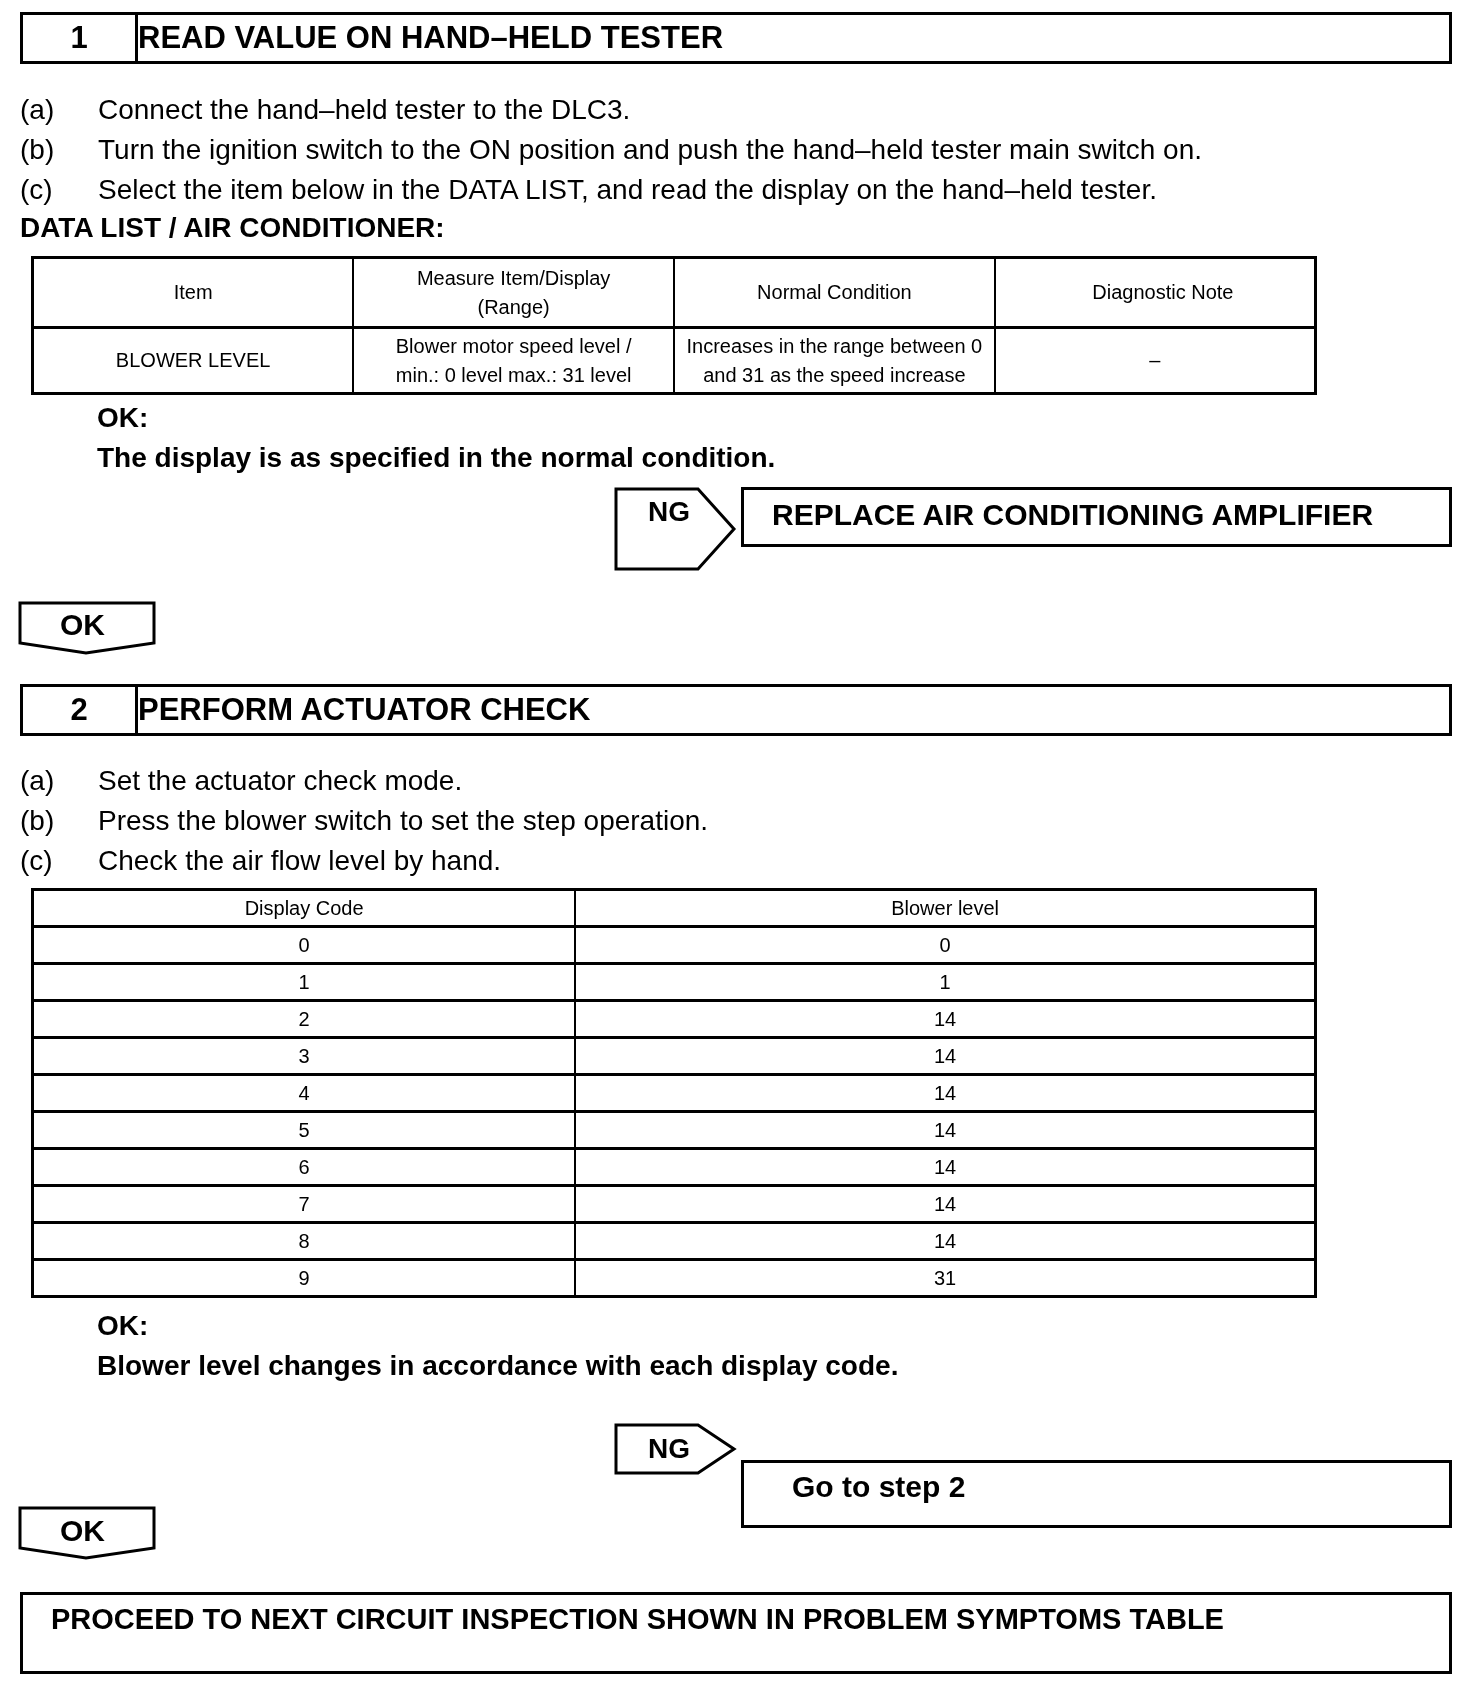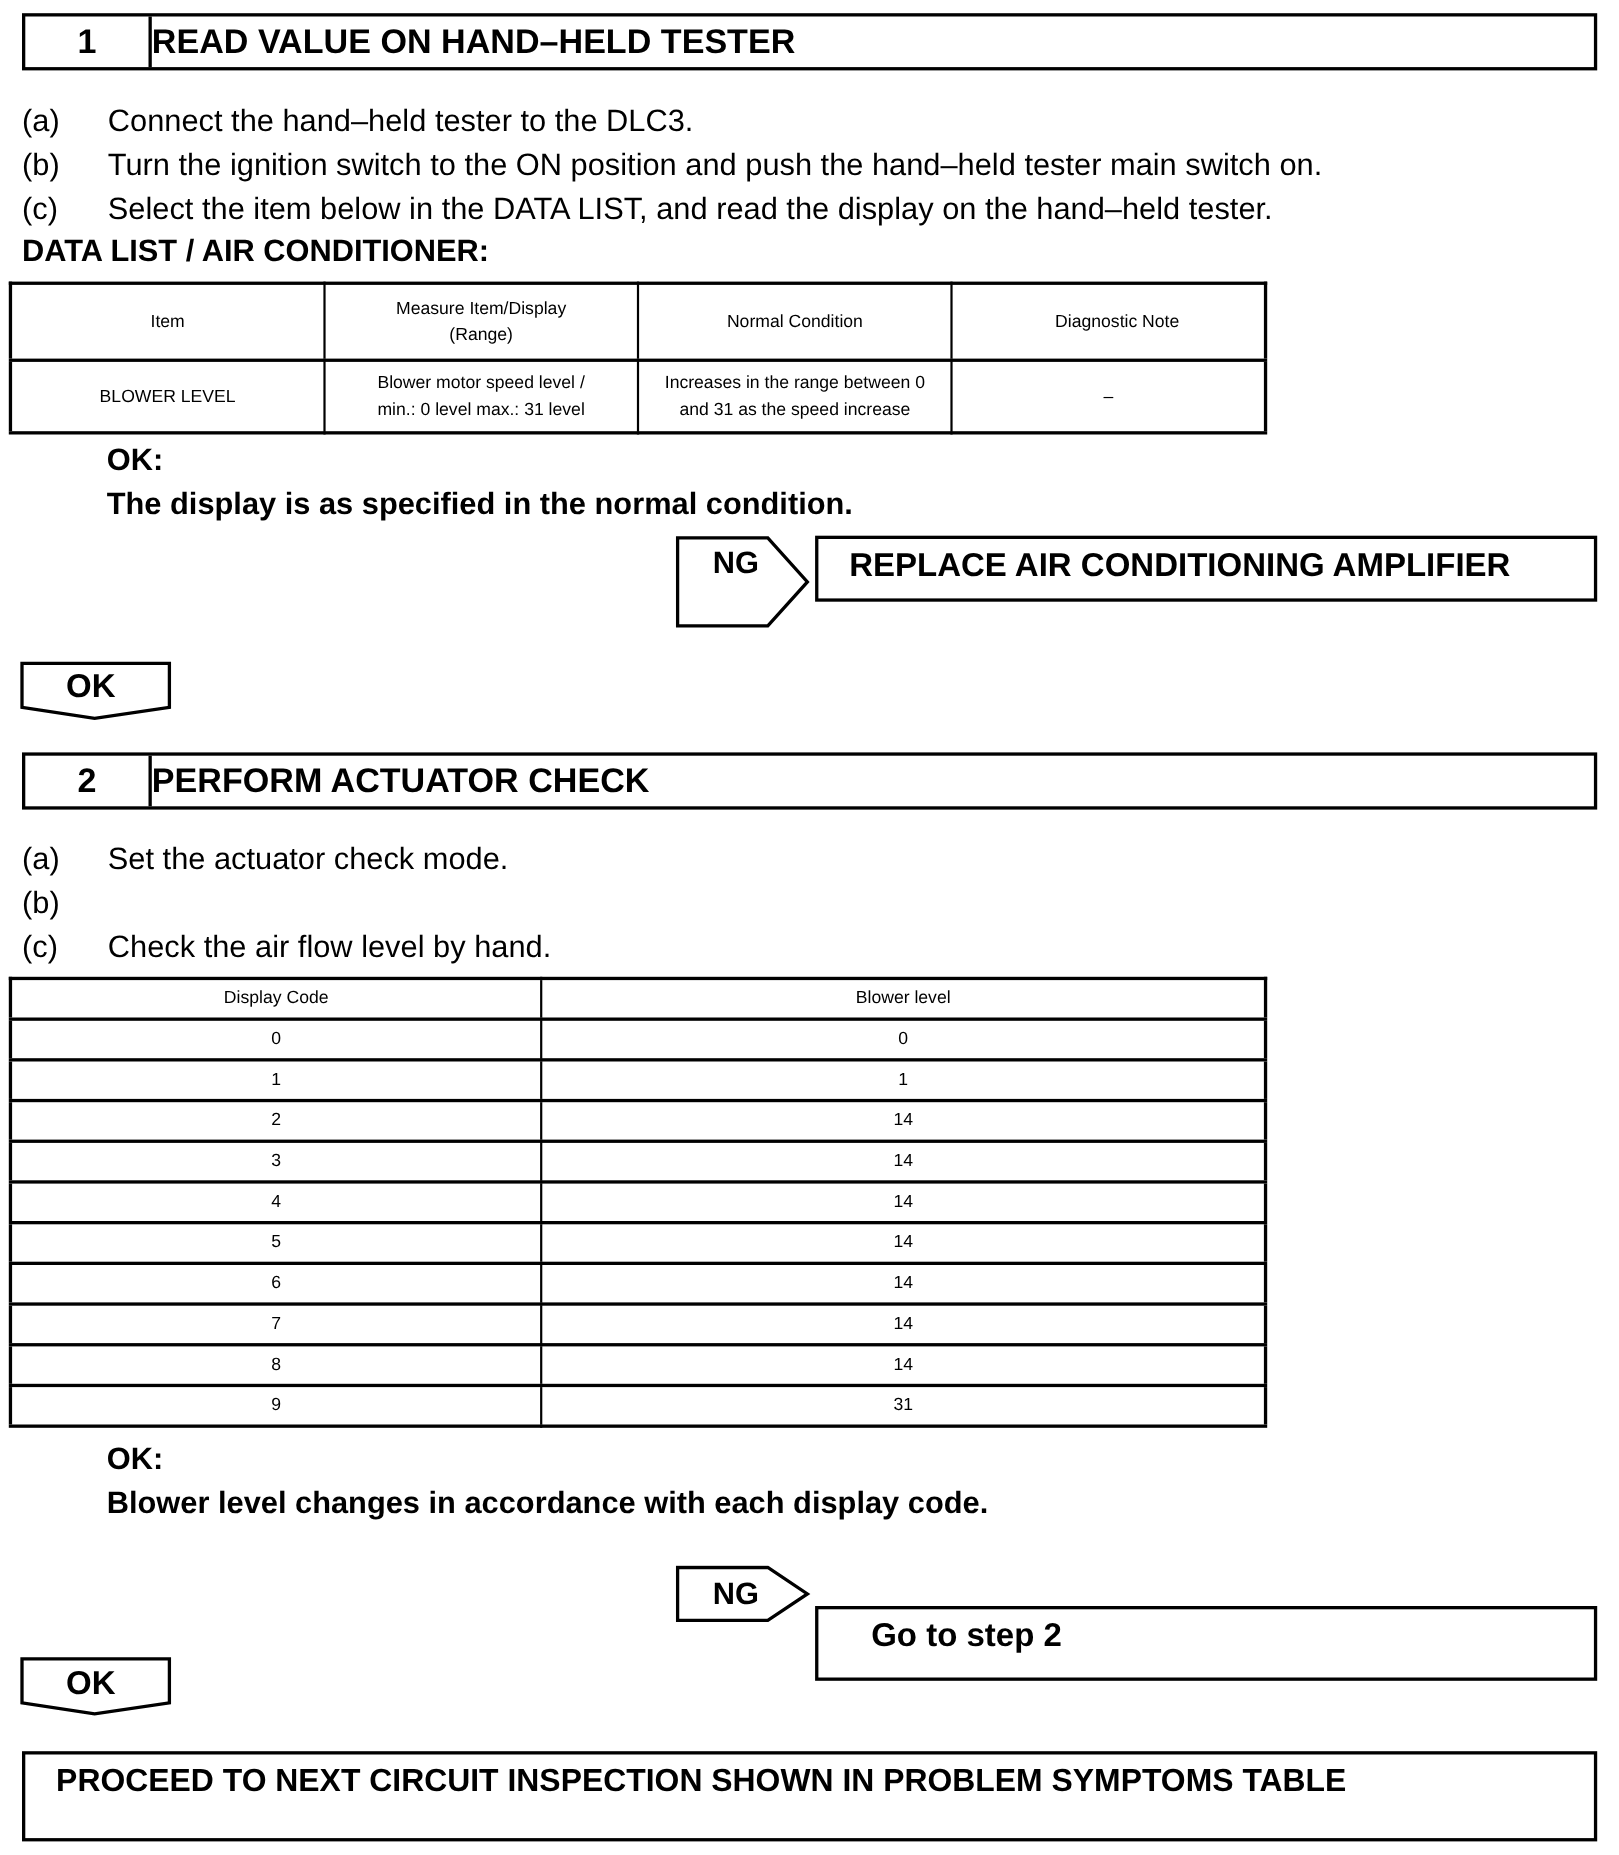--- a/index.html
+++ b/index.html
@@ -7,21 +7,21 @@
          font-family: "Liberation Sans", sans-serif; color: #000; }
   .abs { position: absolute; }
   .step-header { position: absolute; left: 20px; width: 1432px; height: 52px;
                  border: 3px solid #000; box-sizing: border-box; display: flex; }
   .step-num { width: 112px; border-right: 3px solid #000; display: flex; align-items: center;
               justify-content: center; font-weight: bold; font-size: 31px; }
   .step-title { display: flex; align-items: center; font-weight: bold; font-size: 31px; }
   .instr { position: absolute; left: 20px; font-size: 28px; height: 40px; display: flex; align-items: center; }
   .instr .lbl { width: 78px; }
   .bold-line { position: absolute; font-weight: bold; font-size: 28px; }
-  table.tbl { position: absolute; left: 8px; width: 1144px; border-collapse: collapse; font-size: 16px; }
+  table.tbl { position: absolute; left: 31px; width: 1286px; border-collapse: collapse; font-size: 20px; }
   table.tbl td, table.tbl th { border: 2px solid #000; text-align: center; font-weight: normal; padding: 0; }
   table.tbl tr { border-bottom: 3px solid #000; }
   table.tbl { border: 3px solid #000; }
   .ng-text { position: absolute; font-weight: bold; font-size: 28px; }
   .ng-box { position: absolute; border: 3px solid #000; box-sizing: border-box; font-weight: bold; font-size: 30px; padding-left: 12px; }
   .ok-text { position: absolute; font-weight: bold; font-size: 30px; }
   .final-box { position: absolute; left: 20px; top: 1592px; width: 1432px; height: 82px; border: 3px solid #000;
                box-sizing: border-box; font-weight: bold; font-size: 29px; padding: 8px 0 0 28px; }
 </style>
 </head>
@@ -90,20 +90,21 @@
   <div class="step-num">2</div>
   <div class="step-title">PERFORM ACTUATOR CHECK</div>
 </div>
 
 <div class="instr" style="top:761px;">
   <span class="lbl">(a)</span>
   <span>Set the actuator check mode.</span>
 </div>
 <div class="instr" style="top:801px;">
   <span class="lbl">(b)</span>
+  <span>Press the blower switch to set the step operation.</span>
 </div>
 <div class="instr" style="top:841px;">
   <span class="lbl">(c)</span>
   <span>Check the air flow level by hand.</span>
 </div>
 
 <table class="tbl" style="top:888px;">
   <tbody>
       <tr style="height:37px;">
     <th style="width:42.3%;margin-top:44px;">Display Code</th>

